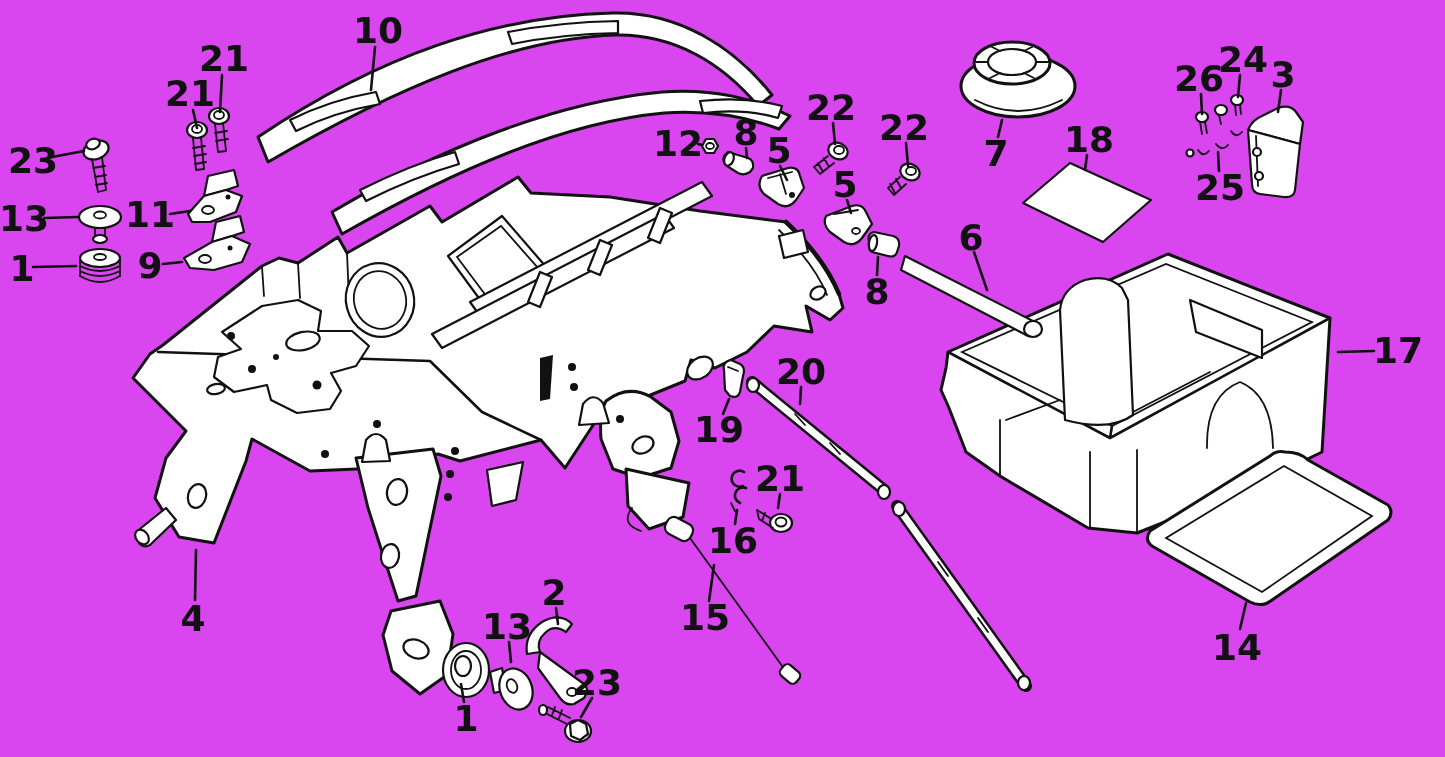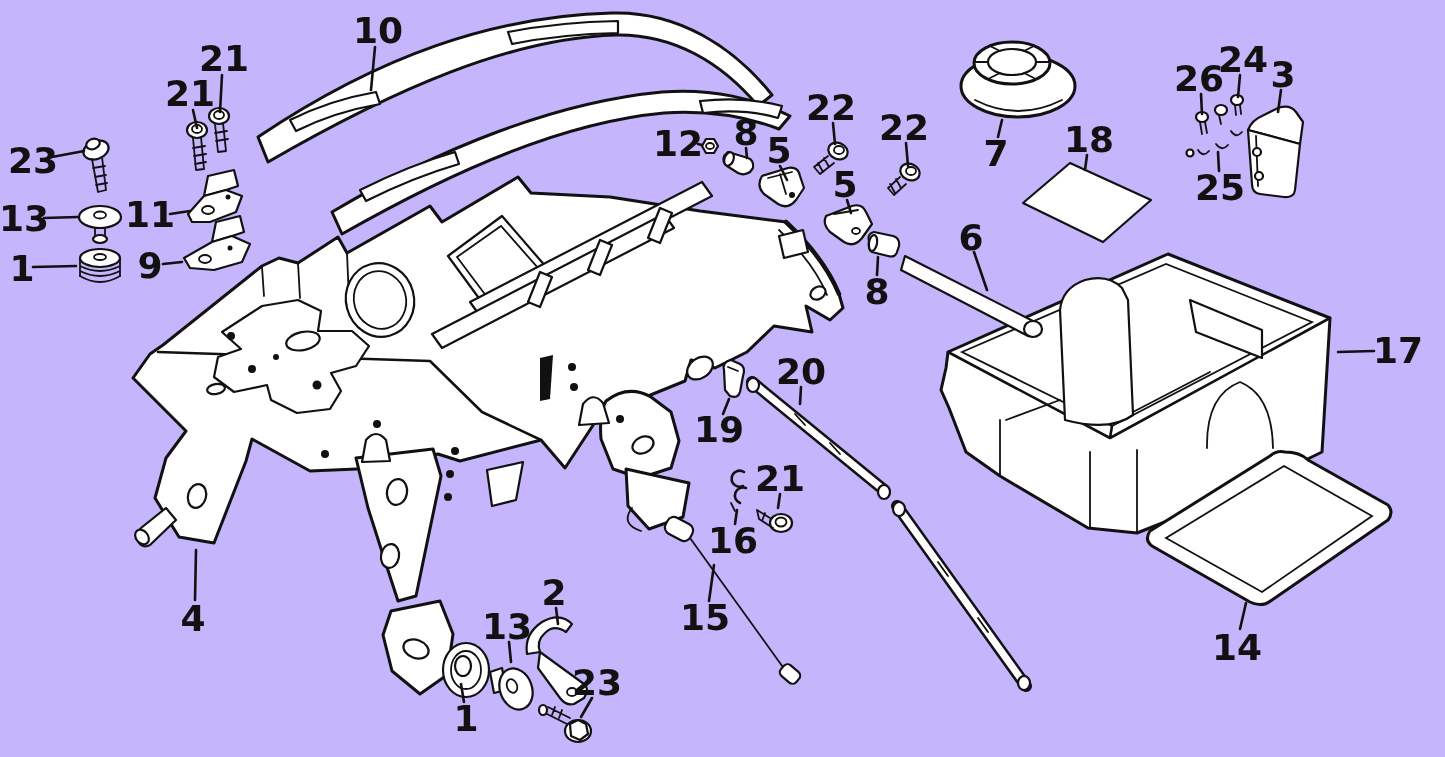--- a/index.html
+++ b/index.html
@@ -1,16 +1,16 @@
 <!DOCTYPE html>
 <html><head>
 <meta charset="utf-8">
 <style>
   html,body{margin:0;padding:0;background:#ffffff;}
-  .diagram-page{position:relative;width:1445px;height:757px;background:#c4b5fd;overflow:hidden;}
+  .diagram-page{position:relative;width:1445px;height:757px;background:#d946ef;overflow:hidden;}
   svg{display:block;}
   .s{stroke:#111;stroke-width:3;fill:#fff;stroke-linejoin:round;stroke-linecap:round;}
   .s2{stroke:#111;stroke-width:2.2;fill:#fff;stroke-linejoin:round;stroke-linecap:round;}
   .l{stroke:#111;stroke-width:2.6;fill:none;stroke-linejoin:round;stroke-linecap:round;}
   .t{stroke:#111;stroke-width:1.8;fill:none;stroke-linecap:round;}
   .d{fill:#111;stroke:none;}
   .leader{stroke:#111;stroke-width:2.6;fill:none;stroke-linecap:round;}
   text.callout{font-family:"DejaVu Sans",sans-serif;font-weight:bold;font-size:36px;fill:#111;text-anchor:middle;}
 </style>
 </head>

